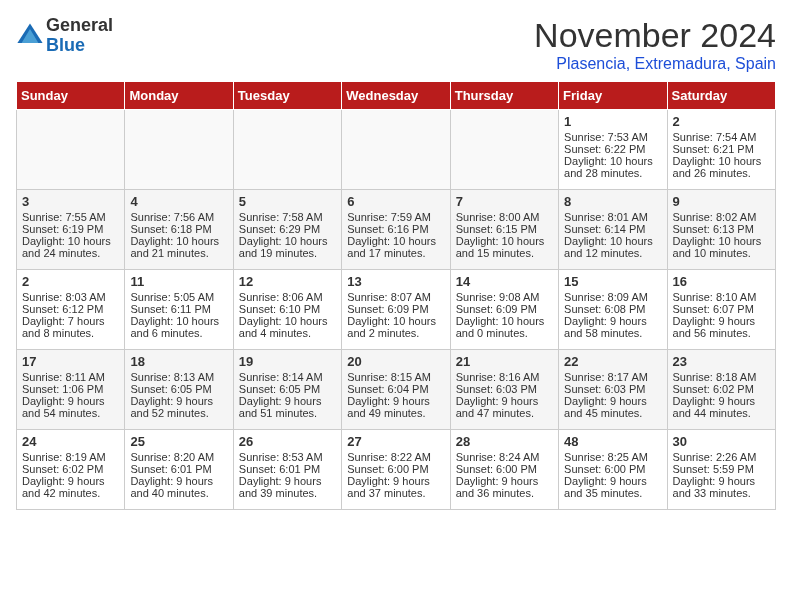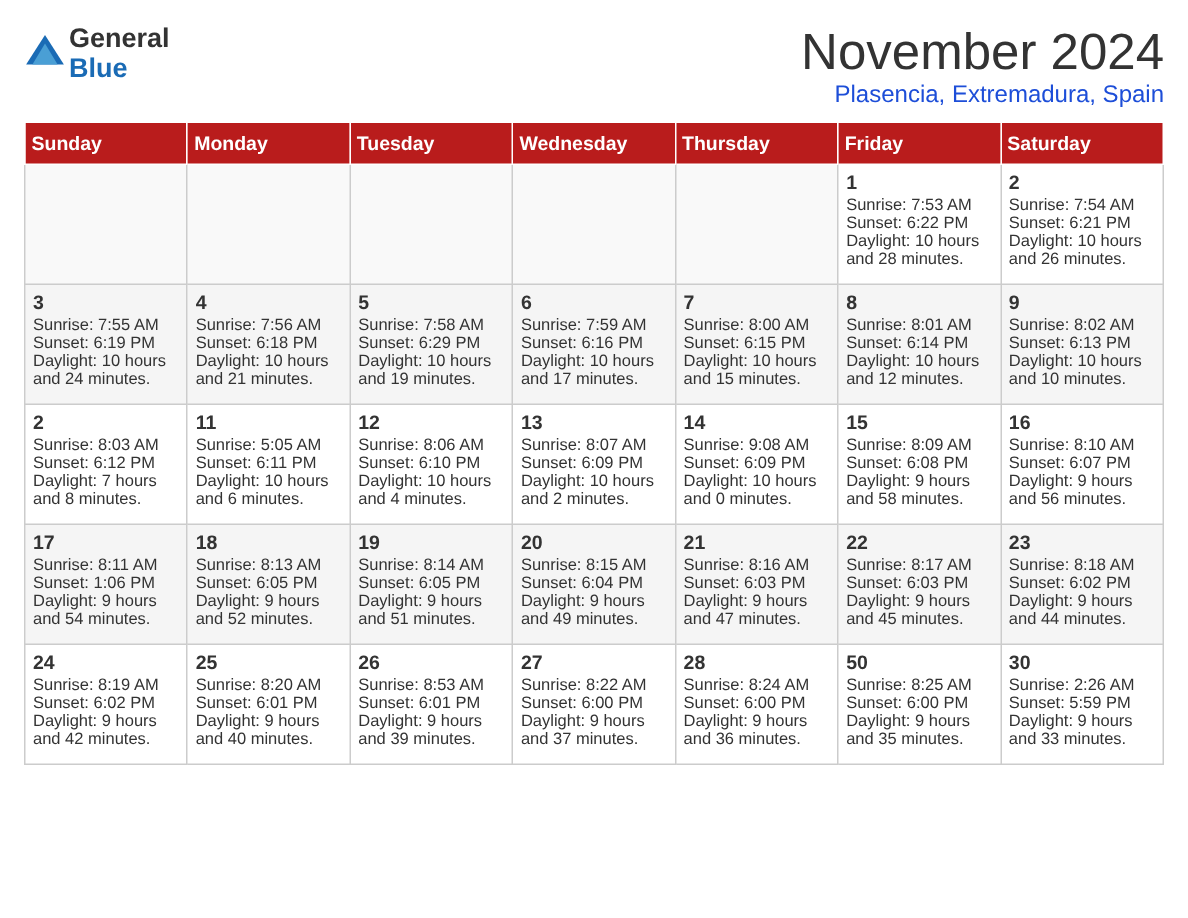--- a/index.html
+++ b/index.html
@@ -297,21 +297,21 @@
           <div>Sunset: 6:00 PM</div>
           <div>Daylight: 9 hours and 37 minutes.</div>
         </td>
         <td>
           <span class="day-num">28</span>
           <div>Sunrise: 8:24 AM</div>
           <div>Sunset: 6:00 PM</div>
           <div>Daylight: 9 hours and 36 minutes.</div>
         </td>
         <td>
-          <span class="day-num">50</span>
+          <span class="day-num">48</span>
           <div>Sunrise: 8:25 AM</div>
           <div>Sunset: 6:00 PM</div>
           <div>Daylight: 9 hours and 35 minutes.</div>
         </td>
         <td>
           <span class="day-num">30</span>
           <div>Sunrise: 2:26 AM</div>
           <div>Sunset: 5:59 PM</div>
           <div>Daylight: 9 hours and 33 minutes.</div>
         </td>

